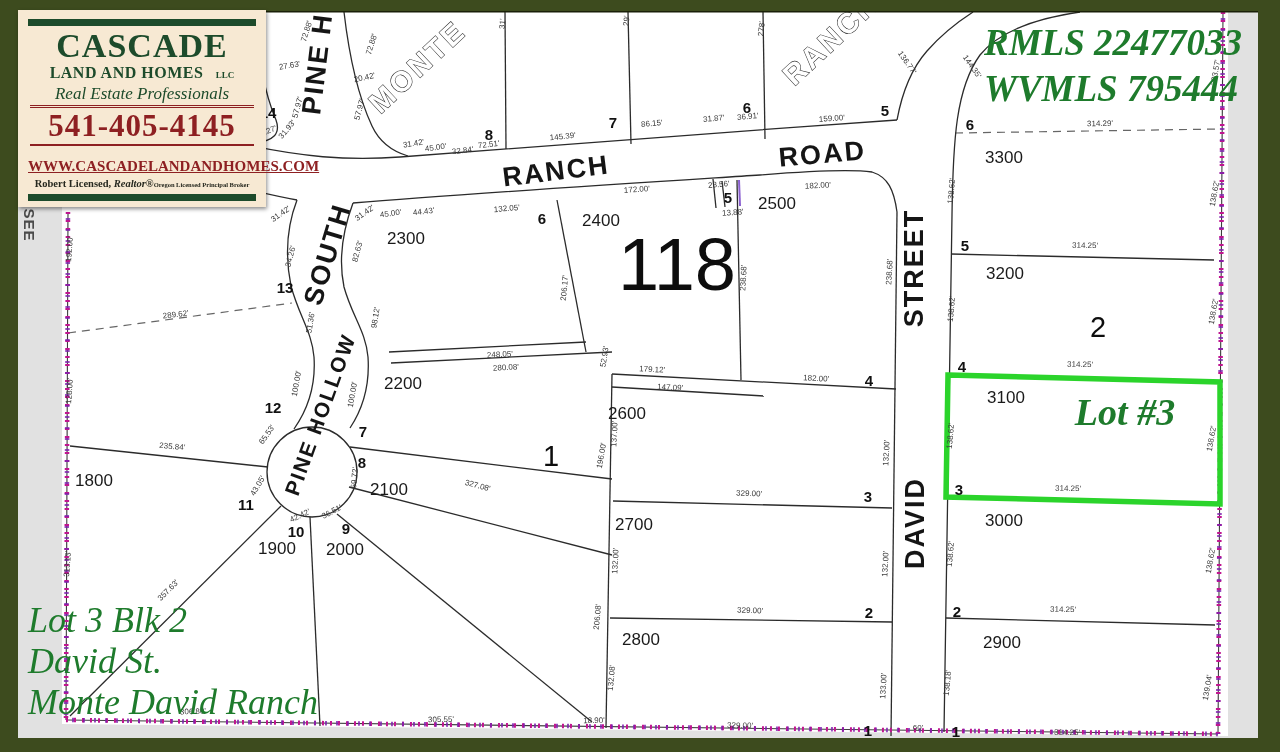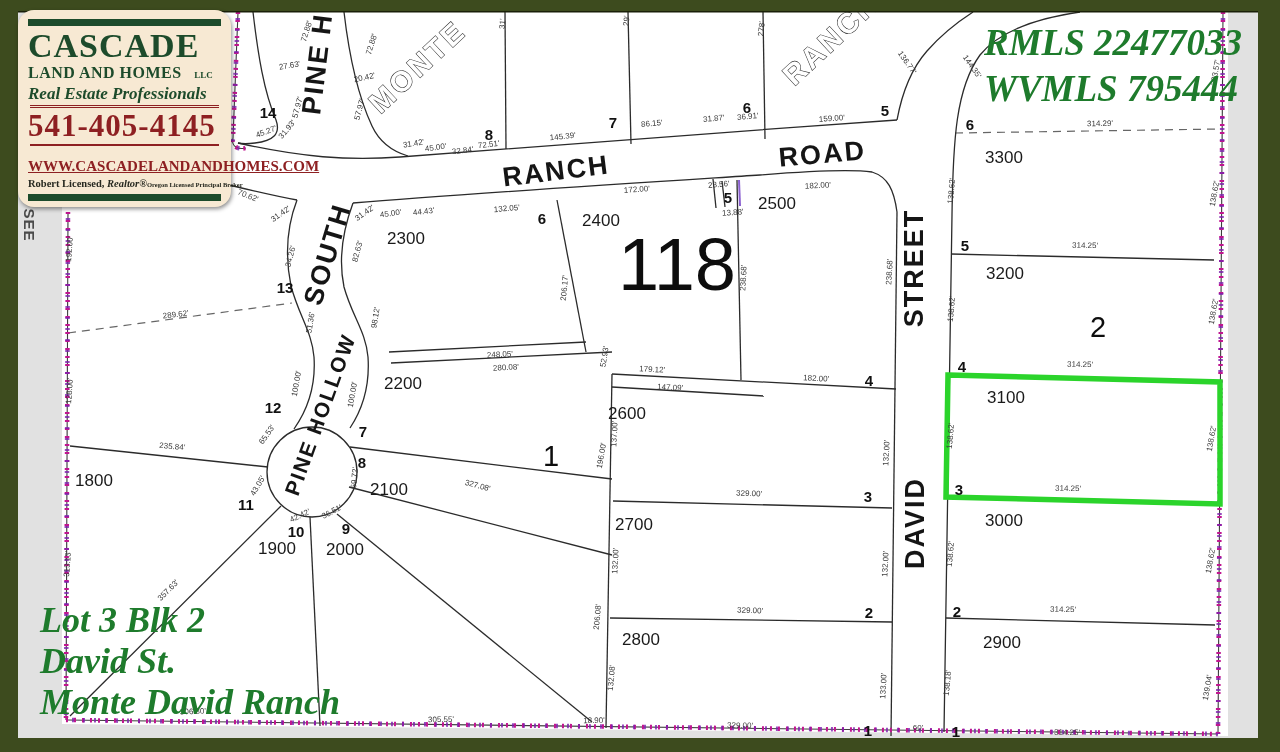--- a/index.html
+++ b/index.html
@@ -18,33 +18,33 @@
   .lbl-lot{font-size:15px;font-weight:600;fill:#111;}
   .lbl-parcel{font-size:17px;fill:#1a1a1a;}
   .lbl-sec{font-size:74px;font-weight:500;fill:#0d0d0d;}
   .lbl-blk{font-size:29px;font-weight:500;fill:#0d0d0d;}
   .lbl-street{font-size:27px;font-weight:600;fill:#151515;letter-spacing:2px;}
   .lbl-streetsm{font-size:21px;font-weight:600;fill:#151515;letter-spacing:2px;}
   .lbl-outline{font-size:29px;font-weight:600;letter-spacing:3px;fill:#fff;stroke:#2c2c2c;stroke-width:1.1;paint-order:stroke;}
   .lbl-note{font-size:15px;font-weight:700;fill:#4a4a4a;letter-spacing:1px;}
   .overlay{position:absolute;font-family:"Liberation Serif",serif;color:var(--annotation_green,#1e7b2c);}
   #mls-block{left:984px;top:20px;font-size:37px;font-weight:700;font-style:italic;line-height:46px;white-space:nowrap;}
-  #caption-block{left:40px;top:600px;font-size:36px;font-weight:700;font-style:italic;line-height:41px;white-space:nowrap;}
+  #caption-block{left:28px;top:600px;font-size:36px;font-weight:400;font-style:italic;line-height:41px;white-space:nowrap;}
   #highlight-label{left:1040px;top:390px;width:170px;text-align:center;font-size:38px;font-weight:700;font-style:italic;}
   
-  #logo{position:absolute;left:18px;top:10px;width:213px;height:197px;background:var(--logo_cream,#f7e9d3);
-        box-shadow:1px 2px 4px rgba(0,0,0,.45);padding:0 10px;box-sizing:border-box;
-        font-family:"Liberation Serif",serif;border-radius:16px;}
+  #logo{position:absolute;left:18px;top:10px;width:248px;height:197px;background:var(--logo_cream,#f7e9d3);
+        box-shadow:1px 2px 4px rgba(0,0,0,.45);padding:0 10px;box-sizing:border-box;text-align:center;
+        font-family:"Liberation Serif",serif;}
   .logo-bar{height:7px;background:var(--logo_green,#1d4b2b);}
   .logo-bar.top{margin-top:9px;}
   .logo-bar.bottom{margin-top:3px;}
   #logo-name{font-size:34px;font-weight:700;color:var(--logo_green,#1d4b2b);line-height:36px;margin-top:2px;letter-spacing:1px;}
   #logo-sub{font-size:16px;font-weight:700;color:var(--logo_green,#1d4b2b);line-height:17px;letter-spacing:.5px;}
   #logo-sub .llc{font-size:9px;letter-spacing:0;margin-left:8px;}
-  #logo-tagline{font-size:17px;font-weight:700;font-style:italic;color:var(--logo_green,#1d4b2b);line-height:19px;margin-bottom:2px;}
+  #logo-tagline{font-size:17px;font-weight:400;font-style:italic;color:var(--logo_green,#1d4b2b);line-height:19px;margin-bottom:2px;}
   .logo-rule{border:0;border-top:3px double var(--logo_maroon,#8e2022);margin:0 2px;}
   .logo-rule.thin{border-top:2px solid var(--logo_maroon,#8e2022);}
   #logo-phone{font-size:31px;font-weight:700;color:var(--logo_maroon,#8e2022);line-height:36px;letter-spacing:1px;}
   #logo-site{font-size:15px;font-weight:700;color:var(--logo_maroon,#8e2022);text-decoration:underline;line-height:16px;margin-top:12px;}
   #logo-agent{font-size:10.5px;font-weight:700;color:#26281f;line-height:13px;margin-top:3px;white-space:nowrap;}
   #logo-agent .desig{font-style:italic;}
   #logo-agent .lic{font-size:6.5px;}
 </style>
 </head>
 <body>
@@ -296,20 +296,21 @@
       <span class="desig">Realtor®</span><span class="lic">Oregon Licensed Principal Broker</span>
     </div>
     <div class="logo-bar bottom"></div>
   </div>
 
   <div id="mls-block" class="overlay">
     <div>RMLS 22477033</div>
     <div>WVMLS 795444</div>
   </div>
 
+  <div id="highlight-label" class="overlay">Lot #3</div>
 
   <div id="caption-block" class="overlay">
     <div>Lot 3 Blk 2</div>
     <div>David St.</div>
     <div>Monte David Ranch</div>
   </div>
 
 </div>
 
 </body></html>

